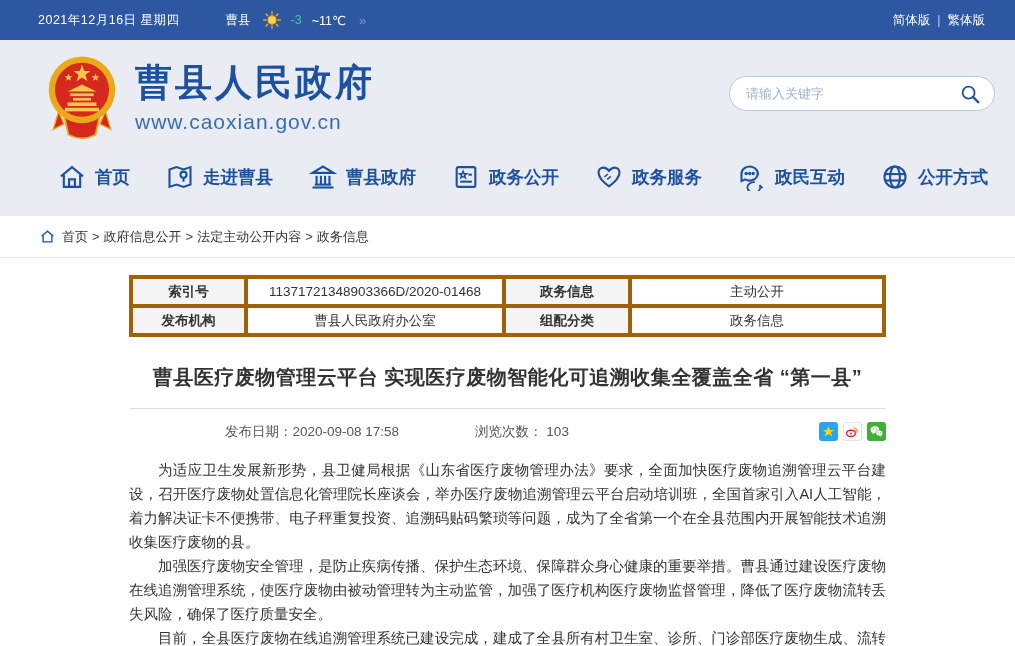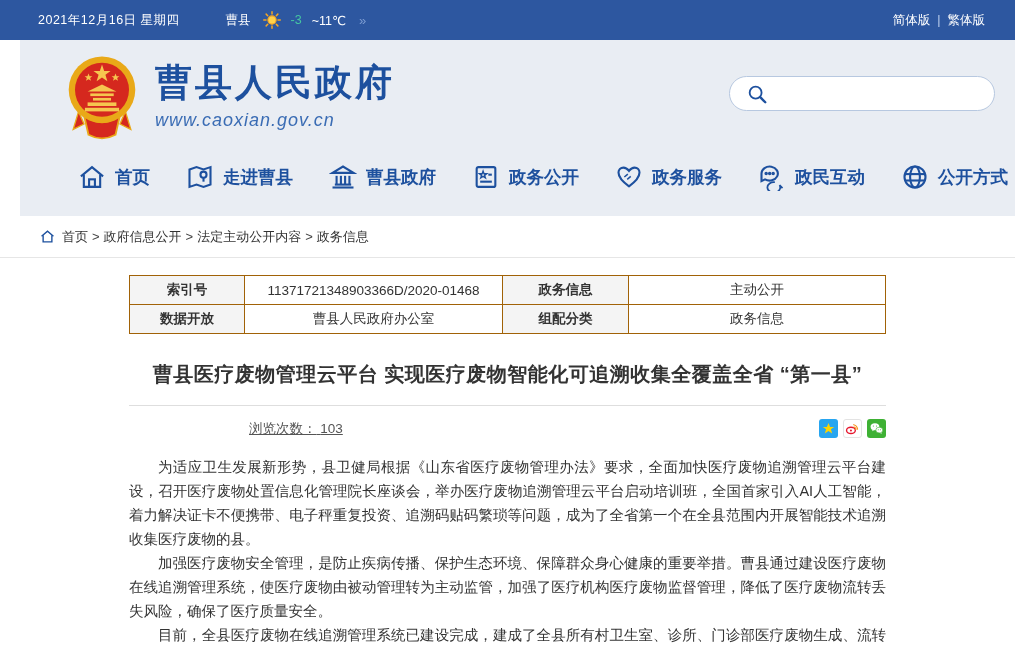--- a/index.html
+++ b/index.html
@@ -14,27 +14,27 @@
   .topbar-date { letter-spacing: .5px; }
   .weather { display: inline-flex; align-items: center; margin-left: 46px; gap: 10px; }
   .weather-city { margin-right: 2px; }
   .temp-low { color: #45c5a2; }
   .temp-high { color: #fff; }
   .weather-more { color: #7d9cd2; font-size: 13px; margin-left: 3px; }
   .topbar-right { display: flex; align-items: center; gap: 7px; }
   .lang-divider { color: #bcd0ee; }
 
   
-  .header-wrap { background: #e9edf3; margin-left: 20px; }
+  .header-wrap { background: #e9edf3; }
   .header { height: 112px; position: relative; padding: 13px 20px 0 46px; display: flex; }
   .brand { display: flex; align-items: flex-start; gap: 17px; }
   .emblem { width: 72px; height: 88px; flex: 0 0 auto; }
   .brand-text { padding-top: 10px; }
   .site-name { font-size: 37px; font-weight: bold; color: #1d509e; letter-spacing: 3px; line-height: 1.1; }
-  .site-url { font-size: 18px; color: #3a6cb4; margin-top: 6px; letter-spacing: 1px; font-style: italic; }
+  .site-url { font-size: 21px; color: #3a6cb4; margin-top: 6px; letter-spacing: 1px; }
   .search { position: absolute; right: 20px; top: 36px; width: 266px; height: 35px; background: #fff;
             border: 1px solid #b7c8e0; border-radius: 18px; display: flex; align-items: center; padding: 0 13px 0 16px; }
   .search input { flex: 1; border: none; outline: none; font-size: 13px; color: #333; background: transparent;
                   font-family: "Liberation Sans", "DejaVu Sans", sans-serif; }
   .search input::placeholder { color: #a3b2c8; }
   .search svg { flex: 0 0 auto; }
 
   
   .navbar { height: 64px; display: flex; align-items: center; padding: 0 20px 14px 58px; gap: 36px; }
   .nav-item { display: inline-flex; align-items: center; gap: 9px; color: #1d509e; font-size: 17.5px;
@@ -44,31 +44,31 @@
   
   .breadcrumb-bar { height: 42px; display: flex; align-items: center; padding: 0 40px;
                     border-bottom: 1px solid #e6e6e6; font-size: 13px; color: #333; background: #fff; }
   .breadcrumb-bar svg { margin-right: 7px; }
   .crumb { cursor: pointer; }
   .crumb-sep { margin: 0 4px; color: #444; }
 
   
   .content { width: 757px; margin: 17px auto 0; }
   table.info-table { width: 100%; border-collapse: collapse; font-size: 13.5px; }
-  table.info-table td { border: 1px solid #a16207; height: 29px; text-align: center; padding: 1px 6px; color: #333; }
+  table.info-table td { border: 4px solid #a16207; height: 29px; text-align: center; padding: 1px 6px; color: #333; }
   td.tlabel { background: #f4f4f4; font-weight: bold; width: 115px; }
   td.tlabel2 { width: 126px; }
   td.tvalue1 { width: 258px; }
 
   .article-title { text-align: center; font-size: 20px; font-weight: bold; color: #333;
                    margin: 27px 0 0; letter-spacing: .5px; }
   .title-divider { border-bottom: 1px solid #dedede; margin-top: 17px; }
   .meta { display: flex; align-items: center; font-size: 13.5px; color: #555; padding: 13px 0 12px; }
   .meta-date { margin-left: 96px; }
-  .meta-views { margin-left: 120px; text-decoration: underline; }
+  .meta-views { margin-left: 76px; }
   .share-group { margin-left: auto; display: flex; align-items: center; gap: 5px; }
   .share-icon { width: 19px; height: 19px; border-radius: 3px; display: inline-flex; align-items: center;
                 justify-content: center; cursor: pointer; }
   .share-qzone { background: #27a5f0; }
   .share-weibo { background: #fff; border: 1px solid #e3e3e3; }
   .share-wechat { background: #3eb134; }
 
   .article-body { padding-top: 5px; }
   .article-body p { font-size: 14.5px; line-height: 24px; color: #333; text-indent: 2em; text-align: justify; }
 </style>
@@ -122,20 +122,21 @@
         <rect x="30" y="49" width="20" height="3" fill="#f6c64f"></rect>
         <rect x="24" y="54" width="32" height="4" fill="#f6c64f"></rect>
         <rect x="21" y="60" width="38" height="4" fill="#f6c64f"></rect>
       </svg>
       <div class="brand-text">
         <div class="site-name">曹县人民政府</div>
         <div class="site-url">www.caoxian.gov.cn</div>
       </div>
     </div>
     <div class="search">
+      <input type="text" placeholder="请输入关键字" style="">
       <svg width="22" height="22" viewBox="0 0 24 24">
         <circle cx="10.5" cy="10.5" r="6.5" fill="none" stroke="#1d509e" stroke-width="2"></circle>
         <line x1="15.5" y1="15.5" x2="21" y2="21" stroke="#1d509e" stroke-width="2.6" stroke-linecap="round"></line>
       </svg>
     </div>
   </div>
 
   <div class="navbar">
     <span class="nav-item">
       <svg viewBox="0 0 24 24" fill="none" stroke="#1d509e" stroke-width="1.8">
@@ -221,32 +222,33 @@
 
   <table class="info-table">
     <tbody>
         <tr>
       <td class="tlabel">索引号</td>
       <td class="tvalue1">11371721348903366D/2020-01468</td>
       <td class="tlabel tlabel2">政务信息</td>
       <td>主动公开</td>
     </tr>
     <tr>
-      <td class="tlabel">数据开放</td>
+      <td class="tlabel">发布机构</td>
       <td class="tvalue1">曹县人民政府办公室</td>
       <td class="tlabel tlabel2">组配分类</td>
       <td>政务信息</td>
     </tr>
   </tbody>
     </table>
 
   <h1 class="article-title">曹县医疗废物管理云平台 实现医疗废物智能化可追溯收集全覆盖全省 “第一县”</h1>
   <div class="title-divider"></div>
 
   <div class="meta">
+    <span class="meta-date"><span>发布日期：</span><span>2020-09-08 17:58</span></span>
     <span class="meta-views"><span>浏览次数：</span>&nbsp;<span>103</span></span>
     <span class="share-group">
       <span class="share-icon share-qzone">
         <svg width="13" height="13" viewBox="0 0 24 24">
             <polygon points="12,2 15,9 22.5,9 16.5,13.5 18.8,21 12,16.5 5.2,21 7.5,13.5 1.5,9 9,9" fill="#ffd400"></polygon>
           </svg>
       </span>
       <span class="share-icon share-weibo">
         <svg width="15" height="15" viewBox="0 0 24 24">
           <ellipse cx="9.5" cy="15" rx="7" ry="5" fill="none" stroke="#e6162d" stroke-width="2.2"></ellipse>

